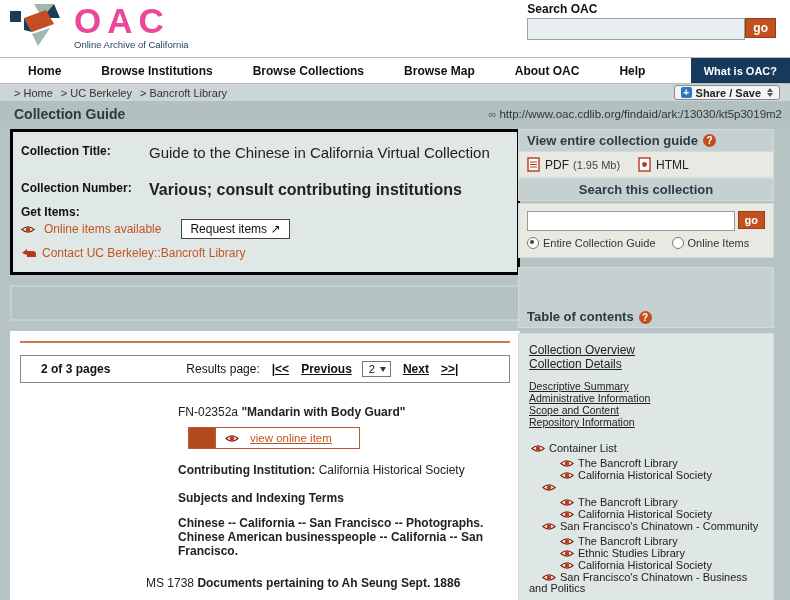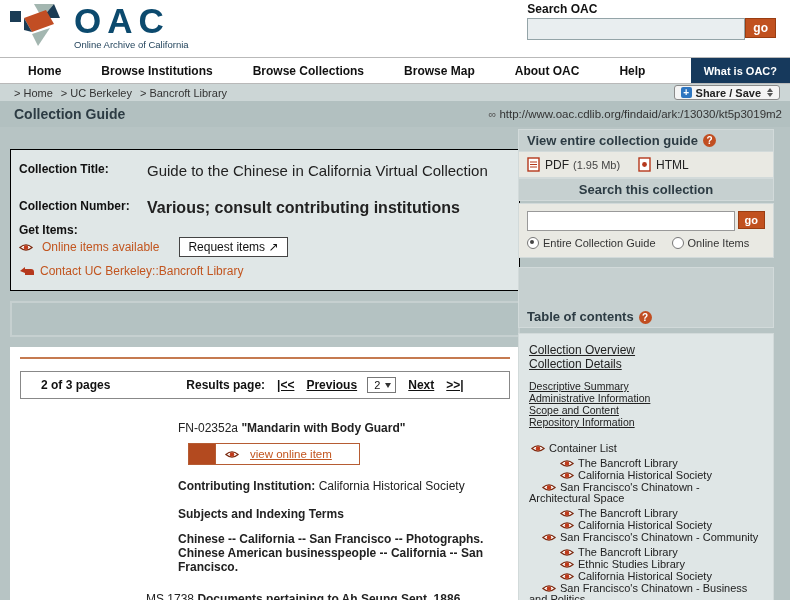--- a/index.html
+++ b/index.html
@@ -4,21 +4,21 @@
 <style>
   html,body{margin:0;padding:0;width:790px;height:600px;overflow:hidden;
     font-family:"Liberation Sans",sans-serif;background:#fff;}
   :root{--accent:#c1511f;--navy:#16395c;--sage:#b7c4c4;--link_orange:#c2551f;}
   a{cursor:pointer;}
   
   .top{height:57px;background:#fff;position:relative;}
   .logo{position:absolute;left:10px;top:3px;display:flex;align-items:flex-start;}
   .logo-mark{width:56px;height:46px;}
   .logo-text{margin-left:8px;}
-  .logo-oac{font-size:35px;font-weight:bold;color:#0c4a6e;letter-spacing:6px;line-height:36px;}
+  .logo-oac{font-size:35px;font-weight:bold;color:#ec4899;letter-spacing:6px;line-height:36px;}
   .logo-sub{font-size:9.5px;color:#1c3e57;margin-top:0px;}
   .search-oac{position:absolute;right:14px;top:2px;}
   .search-label{font-weight:bold;font-size:12px;color:#111;margin-bottom:2px;}
   .search-row{display:flex;align-items:stretch;}
   .searchbox{width:212px;height:18px;border:1px solid #94a4a8;background:#e9eef0;outline:none;font-size:12px;}
   .gobtn{background:var(--accent);color:#fff;font-weight:bold;font-size:12px;border:1px solid #993d12;
     padding:0 7px;height:20px;line-height:18px;cursor:pointer;}
   
   .navbar{height:25px;border-top:1px solid #b9b9b9;border-bottom:1px solid #b9b9b9;background:#fff;
     display:flex;align-items:center;position:relative;}
@@ -40,37 +40,37 @@
   .updown .u{border-bottom:4px solid #555;}
   .updown .d{border-top:4px solid #555;}
   
   .banner{height:26px;background:#b2c0c0;display:flex;align-items:center;justify-content:space-between;}
   .banner-title{font-size:14px;font-weight:bold;color:#2c3b43;margin-left:14px;}
   .permalink{font-size:11.5px;color:#333;margin-right:8px;}
   .linksym{color:#555;margin-right:3px;font-size:11px;}
   
   .content{position:relative;height:474px;background:var(--sage);overflow:hidden;}
   .leftcol{position:absolute;left:10px;top:2px;width:510px;}
-  .panel{background:#e0e7e7;border:1px solid #000000;padding:12px 10px 12px 8px;margin-top:20px;}
+  .panel{background:#e0e7e7;border:3px solid #000000;padding:12px 10px 12px 8px;}
   .prow{display:flex;align-items:flex-start;}
   .prow.r2{margin-top:20px;}
   .prow.r3{margin-top:6px;flex-direction:column;}
   .plabel{width:128px;font-size:12px;font-weight:bold;color:#111;flex-shrink:0;}
   .pval-title{font-size:15px;color:#222;}
   .pval-num{font-size:16px;font-weight:bold;color:#222;}
   .getrow{display:flex;align-items:center;}
   .olink{color:var(--link_orange);font-size:12px;text-decoration:none;margin-left:5px;}
   .reqbtn{border:1px solid #444;background:#fff;font-size:12px;color:#111;padding:2px 8px;margin-left:20px;cursor:pointer;}
   .contactrow{margin-top:7px;display:flex;align-items:center;}
   .graybox{margin-top:10px;height:32px;background:#b4c2c2;border:2px solid #c6d0d0;}
   .mainbox{margin-top:10px;background:#fff;height:340px;padding-top:6px;}
   .redrule{border-top:2px solid #c57a50;margin:4px 10px 0;}
   .pagerbox{border:1px solid #888;margin:12px 10px 0;height:26px;display:flex;align-items:center;font-size:12px;color:#111;}
   .pgstatus{font-weight:bold;margin-left:20px;}
-  .pglabel{font-weight:bold;margin-left:76px;}
+  .pglabel{font-weight:normal;margin-left:76px;}
   .pglink{font-weight:bold;color:#111;text-decoration:underline;margin-left:12px;}
   .pageselect{border:1px solid #777;background:#fff;margin-left:10px;padding:1px 4px 1px 6px;display:inline-flex;
     align-items:center;gap:5px;font-size:11px;cursor:pointer;}
   .caret{width:0;height:0;border-left:3.5px solid transparent;border-right:3.5px solid transparent;border-top:5px solid #333;}
   .item1{margin-left:168px;}
   .item2{margin-left:136px;}
   .iheading{font-size:12px;color:#222;margin-top:22px;}
   .iheading .btitle{font-weight:bold;}
   .viewbox{margin-top:8px;margin-left:10px;width:170px;border:1px solid #b65c33;display:flex;align-items:center;height:20px;background:#fff;cursor:pointer;}
   .viewblock{width:26px;height:20px;background:#b34a1f;border-right:1px solid #b65c33;flex-shrink:0;}
@@ -330,21 +330,21 @@
               <use href="#eye-sym"></use>
             </svg><span class="lbl">Container List</span></div>
         <div class="toc-row l2 gap"><svg class="eye">
               <use href="#eye-sym"></use>
             </svg><span class="lbl">The Bancroft Library</span></div>
         <div class="toc-row l2"><svg class="eye">
               <use href="#eye-sym"></use>
             </svg><span class="lbl">California Historical Society</span></div>
         <div class="toc-row l1"><svg class="eye">
               <use href="#eye-sym"></use>
-            </svg><span class="lbl">San Francisco's Chinatown - Architectural Space</span></div>
+            </svg></div>
         <div class="toc-row l2 gap"><svg class="eye">
               <use href="#eye-sym"></use>
             </svg><span class="lbl">The Bancroft Library</span></div>
         <div class="toc-row l2"><svg class="eye">
               <use href="#eye-sym"></use>
             </svg><span class="lbl">California Historical Society</span></div>
         <div class="toc-row l1"><svg class="eye">
               <use href="#eye-sym"></use>
             </svg><span class="lbl">San Francisco's Chinatown - Community</span></div>
         <div class="toc-row l2 gap"><svg class="eye">

